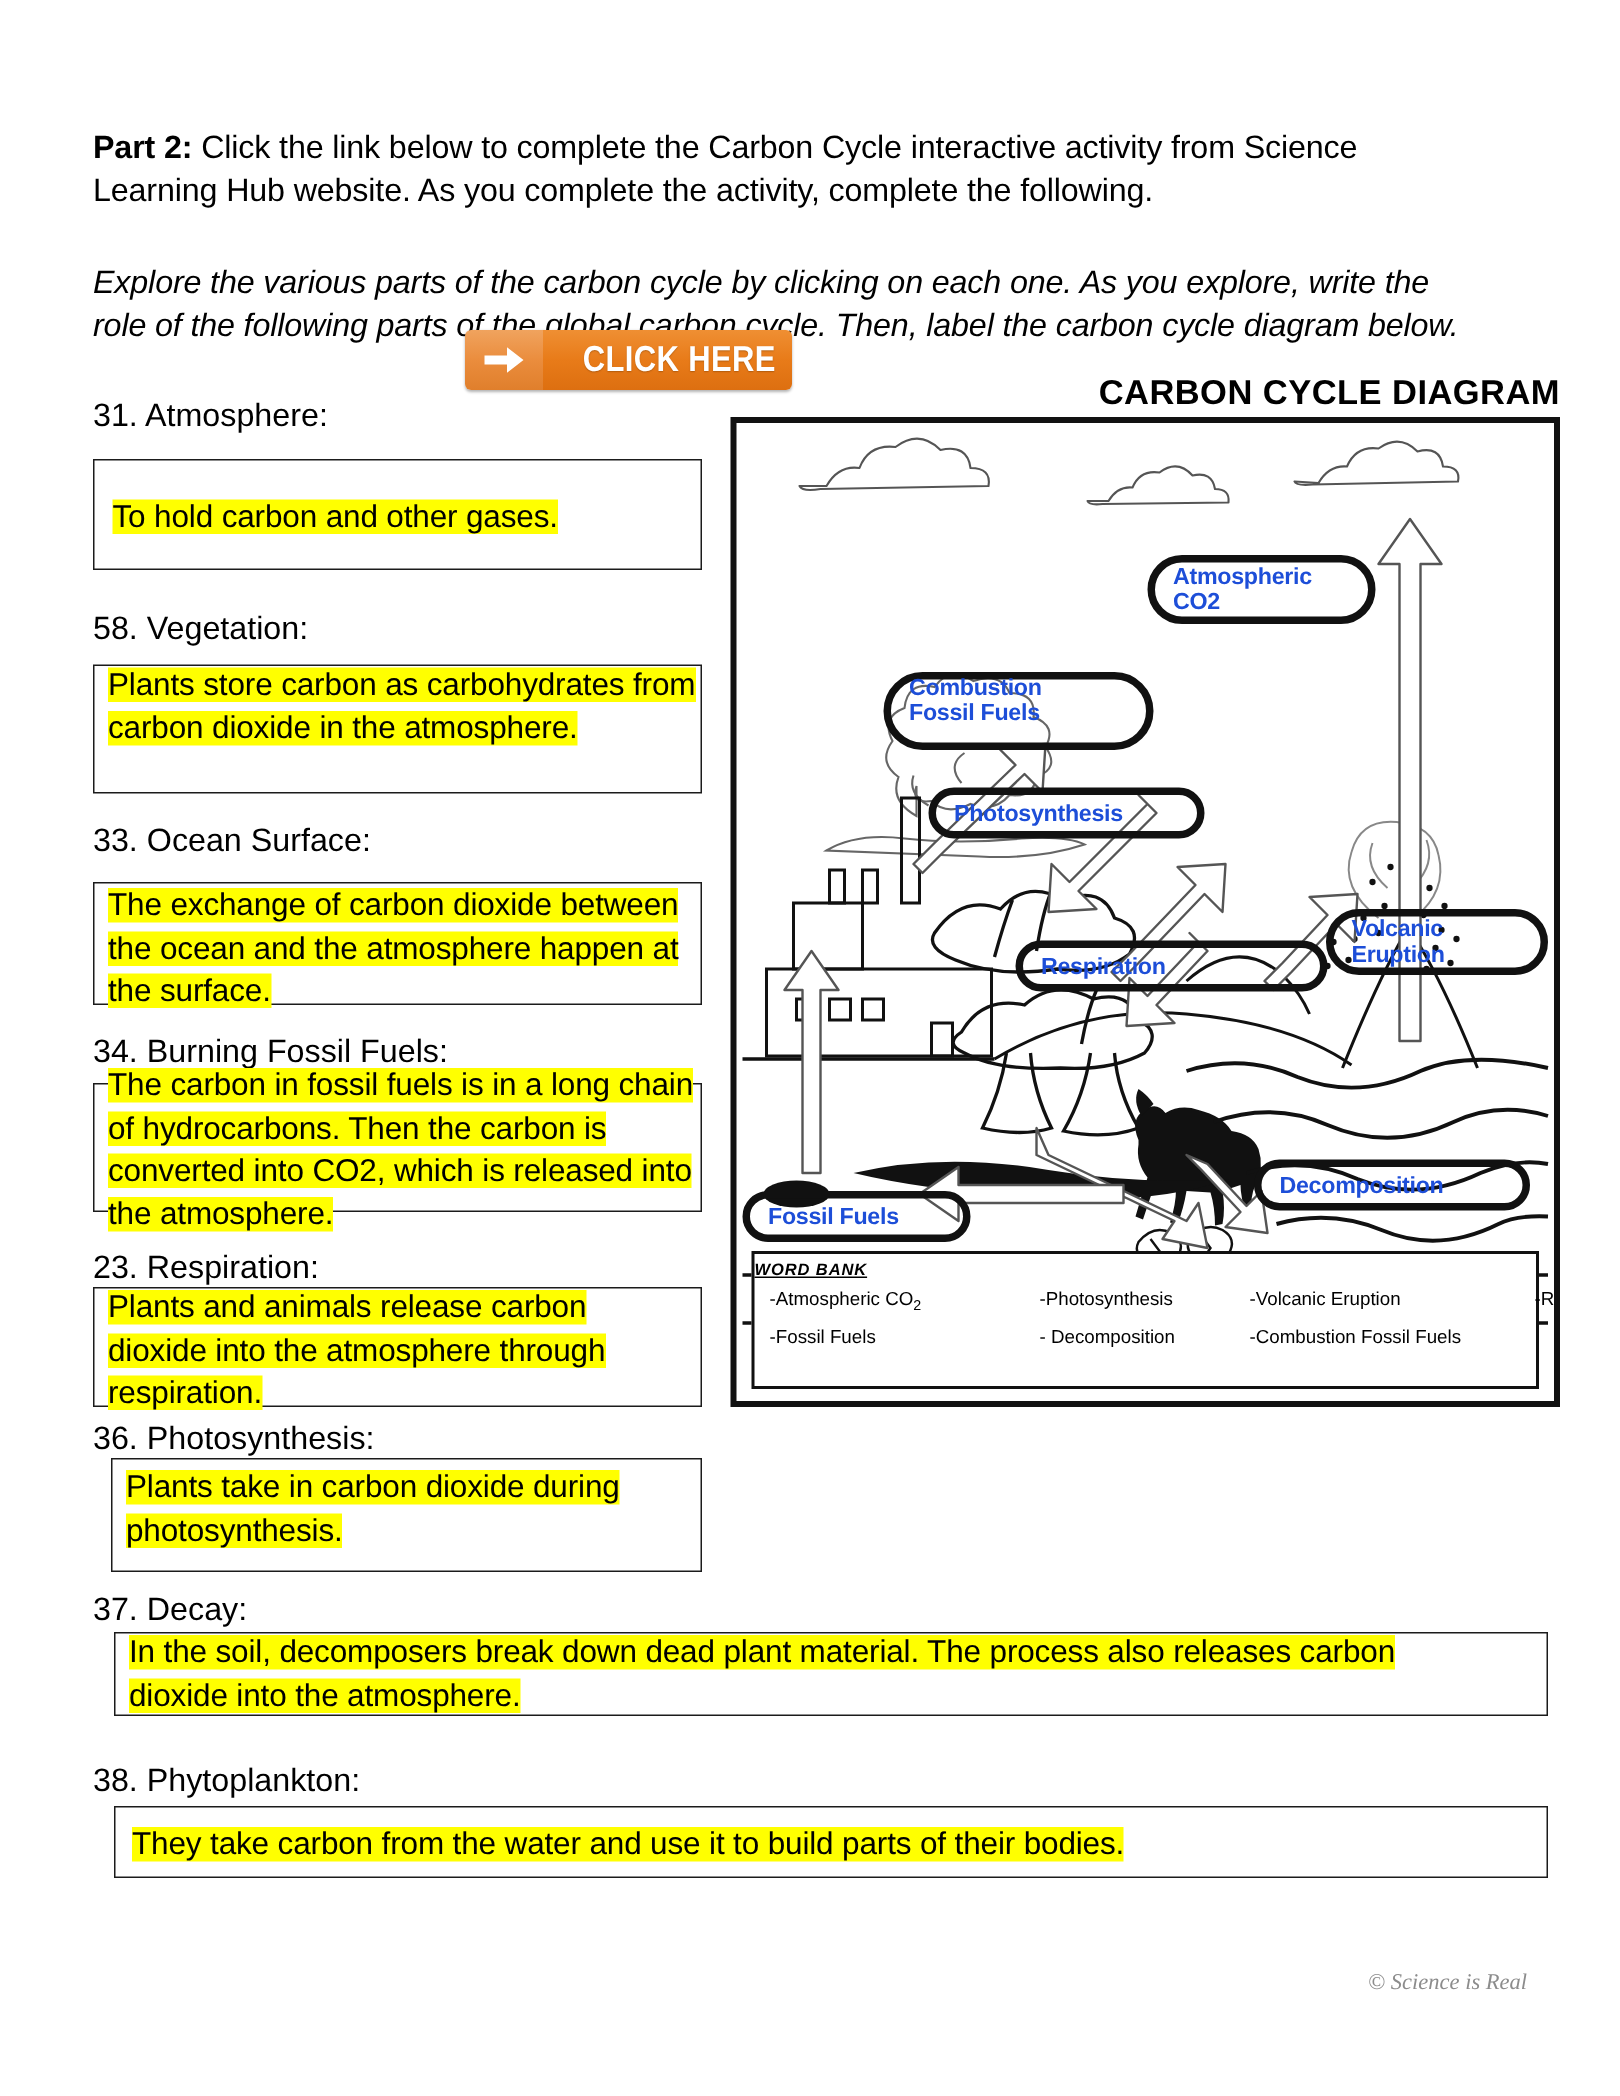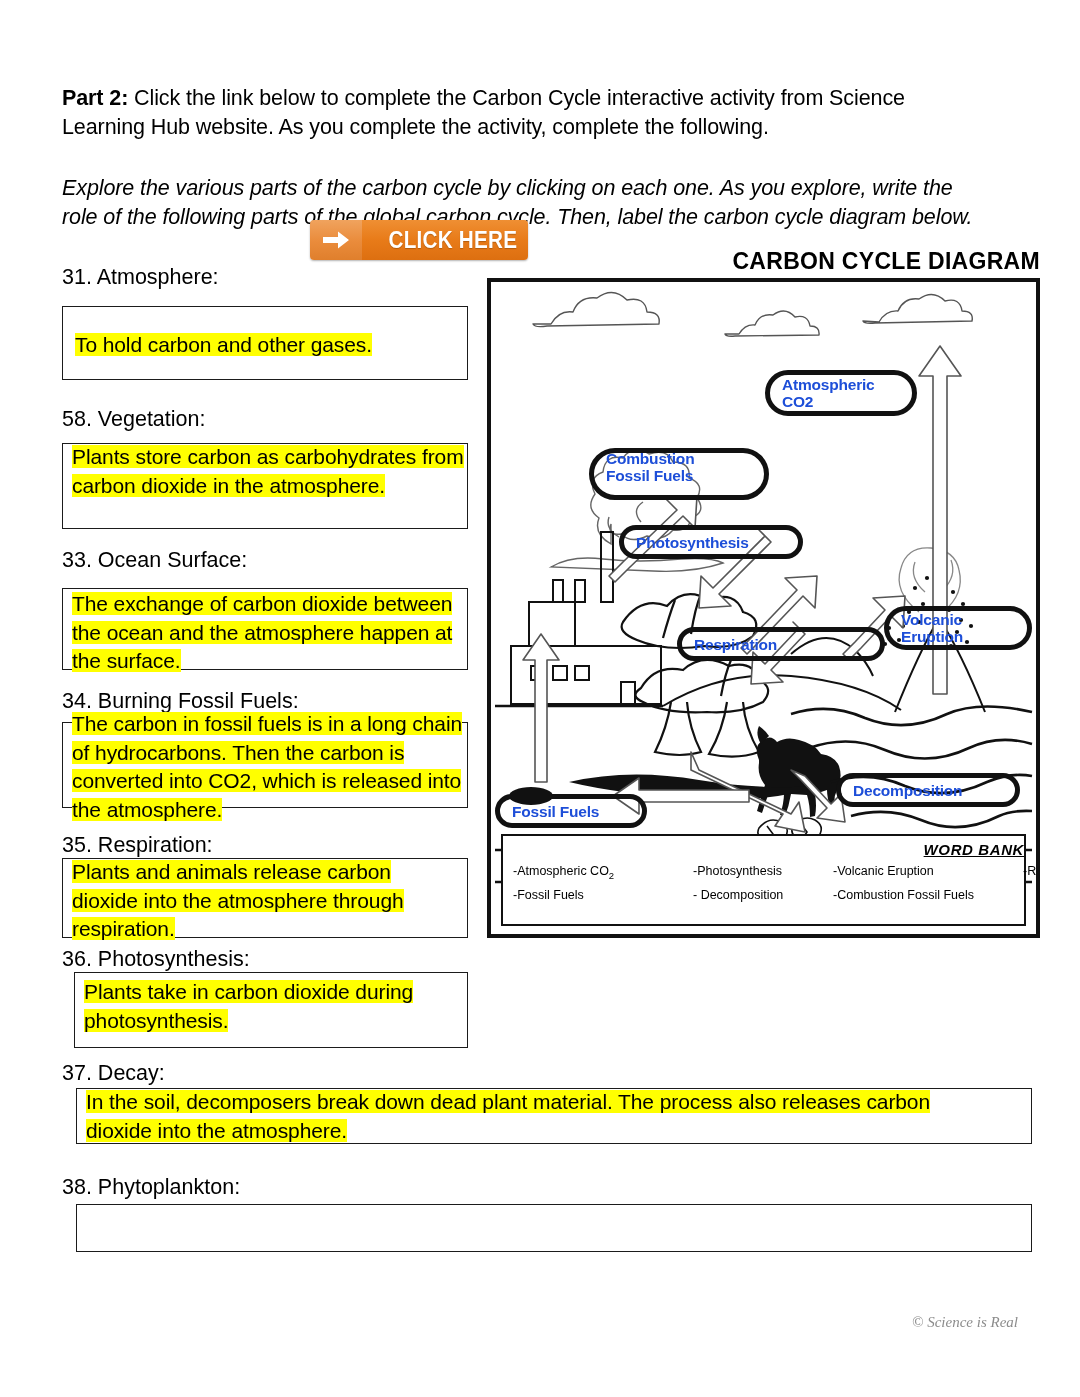--- a/index.html
+++ b/index.html
@@ -158,22 +158,22 @@
     position: absolute;
     left: 10px;
     bottom: 8px;
     width: 525px;
     height: 92px;
     border: 2.5px solid #111111;
     box-sizing: border-box;
     background: #ffffff;
   }
   .wb-title {
-    text-align: right;
-    font-size: 15px;
+    text-align: left;
+    font-size: 11px;
     font-style: italic;
     font-weight: bold;
     text-decoration: underline;
     letter-spacing: 0.6px;
     margin-top: 5px;
   }
   .wb-grid {
     display: grid;
     grid-template-columns: 180px 140px 190px auto;
     margin-top: 6px;
@@ -227,34 +227,35 @@
   <div class="atext" style="left:72px; top:443px; width:392px;"><span class="hl">Plants store carbon as carbohydrates from carbon dioxide in the atmosphere.</span></div>
 
   <div class="qlabel" style="left:62px; top:547px;">33. Ocean Surface:</div>
   <div class="abox" style="left:62px; top:588px; width:406px; height:82px;"></div>
   <div class="atext" style="left:72px; top:590px; width:385px;"><span class="hl">The exchange of carbon dioxide between the ocean and the atmosphere happen at the surface.</span></div>
 
   <div class="qlabel" style="left:62px; top:688px;">34. Burning Fossil Fuels:</div>
   <div class="abox" style="left:62px; top:722px; width:406px; height:86px;"></div>
   <div class="atext" style="left:72px; top:710px; width:392px;"><span class="hl">The carbon in fossil fuels is in a long chain of hydrocarbons. Then the carbon is converted into CO2, which is released into the atmosphere.</span></div>
 
-  <div class="qlabel" style="left:62px; top:832px;">35. Respiration:</div>
+  <div class="qlabel" style="left:62px; top:832px;">23. Respiration:</div>
   <div class="abox" style="left:62px; top:858px; width:406px; height:80px;"></div>
   <div class="atext" style="left:72px; top:858px; width:390px;"><span class="hl">Plants and animals release carbon dioxide into the atmosphere through respiration.</span></div>
 
   <div class="qlabel" style="left:62px; top:946px;">36. Photosynthesis:</div>
   <div class="abox" style="left:74px; top:972px; width:394px; height:76px;"></div>
   <div class="atext" style="left:84px; top:978px; width:378px;"><span class="hl">Plants take in carbon dioxide during photosynthesis.</span></div>
 
   <div class="qlabel" style="left:62px; top:1060px;">37. Decay:</div>
   <div class="abox" style="left:76px; top:1088px; width:956px; height:56px;"></div>
   <div class="atext" style="left:86px; top:1088px; width:900px;"><span class="hl">In the soil, decomposers break down dead plant material. The process also releases carbon dioxide into the atmosphere.</span></div>
 
   <div class="qlabel" style="left:62px; top:1174px;">38. Phytoplankton:</div>
   <div class="abox" style="left:76px; top:1204px; width:956px; height:48px;"></div>
+  <div class="atext" style="left:88px; top:1216px; width:900px;"><span class="hl">They take carbon from the water and use it to build parts of their bodies.</span></div>
 
   <div class="diagram-title">CARBON CYCLE DIAGRAM</div>
 
   <div class="diagram-box">
 
     <div class="scene">
       <svg width="545" height="652" viewBox="0 0 545 652" aria-hidden="true">
         <g fill="none" stroke="#555" stroke-width="1.4" stroke-linejoin="round">
 
           <path d="M60 42 q8 -14 22 -12 q6 -16 24 -14 q16 -12 30 2 q18 -4 20 12 q14 0 12 12 l-112 2 q-12 2 -14 -2 z"></path>

